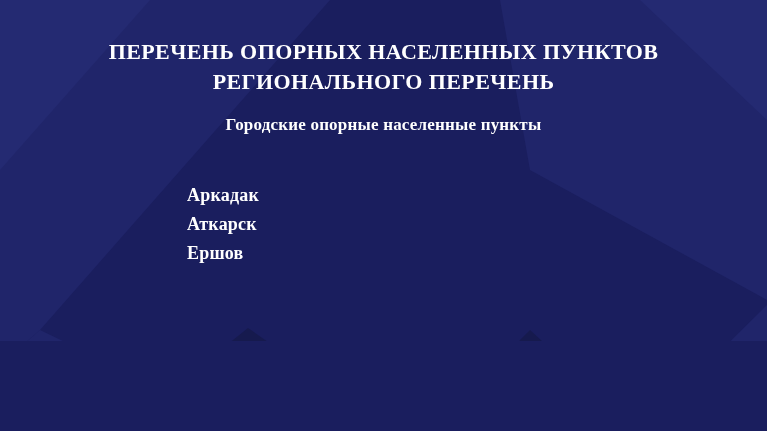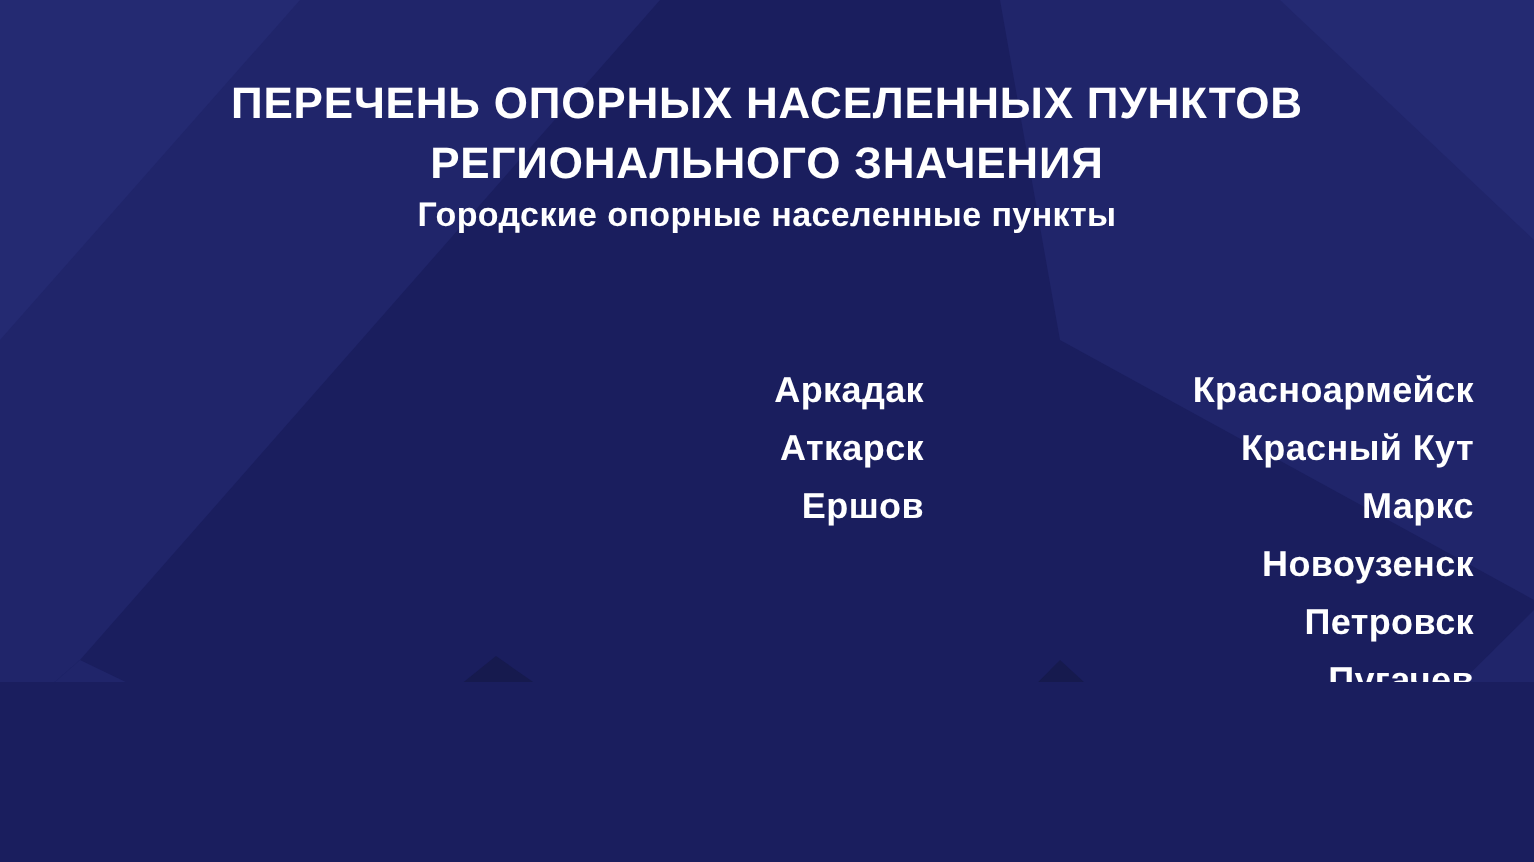--- a/index.html
+++ b/index.html
@@ -12,20 +12,21 @@
     overflow: hidden;
     font-family: "Liberation Sans", "DejaVu Sans", sans-serif;
     background: var(--bg_base, #1a1e5e);
   }
   .slide {
     position: relative;
     width: 767px;
     height: 341px;
     overflow: hidden;
     color: var(--text, #ffffff);
+    font-family: Liberation Serif, serif;
   }
   .bg {
     position: absolute;
     top: 0;
     left: 0;
     width: 767px;
     height: 431px;
     display: block;
   }
   .content {
@@ -39,35 +40,34 @@
     right: 0;
     text-align: center;
     font-size: 22px;
     font-weight: 800;
     line-height: 30px;
     letter-spacing: 0.4px;
     color: var(--text, #ffffff);
   }
   .subtitle {
     position: absolute;
-    top: 98px;
+    top: 115px;
     left: 0;
     right: 0;
     text-align: center;
     font-size: 17px;
     font-weight: 700;
     letter-spacing: 0.2px;
     color: var(--text, #ffffff);
   }
   .lists {
     position: absolute;
     top: 181px;
     left: 187px;
     display: flex;
-    text-align: right;
   }
   .city-col {
     list-style: none;
     margin: 0;
     padding: 0;
     width: 275px;
     font-size: 18px;
     font-weight: 700;
     line-height: 29px;
     letter-spacing: 0.2px;
@@ -95,36 +95,27 @@
     <polygon points="640,431 767,305 767,431" style="fill:var(--bg_light,#20256a)"></polygon>
     <polygon points="430,431 640,431 530,330" style="fill:var(--bg_dark,#161a4e)"></polygon>
 
     <polygon points="0,424 260,417 767,424 767,431 0,431" style="fill:var(--bg_bottom,#0e1236)"></polygon>
   </svg>
 
   <div class="content">
 
     <div class="title">
       <div>ПЕРЕЧЕНЬ ОПОРНЫХ НАСЕЛЕННЫХ ПУНКТОВ</div>
-      <div>РЕГИОНАЛЬНОГО ЗНАЧЕНИЯ</div>
+      <div>РЕГИОНАЛЬНОГО ПЕРЕЧЕНЬ</div>
     </div>
 
     <div class="subtitle">Городские опорные населенные пункты</div>
 
     <div class="lists">
       <ul class="city-col">
         <li>Аркадак</li>
         <li>Аткарск</li>
         <li>Ершов</li>
       </ul>
-      <ul class="city-col">
-        <li>Красноармейск</li>
-        <li>Красный Кут</li>
-        <li>Маркс</li>
-        <li>Новоузенск</li>
-        <li>Петровск</li>
-        <li>Пугачев</li>
-        <li>Ртищево</li>
-      </ul>
     </div>
 
   </div>
 </div>
 
 </body></html>

